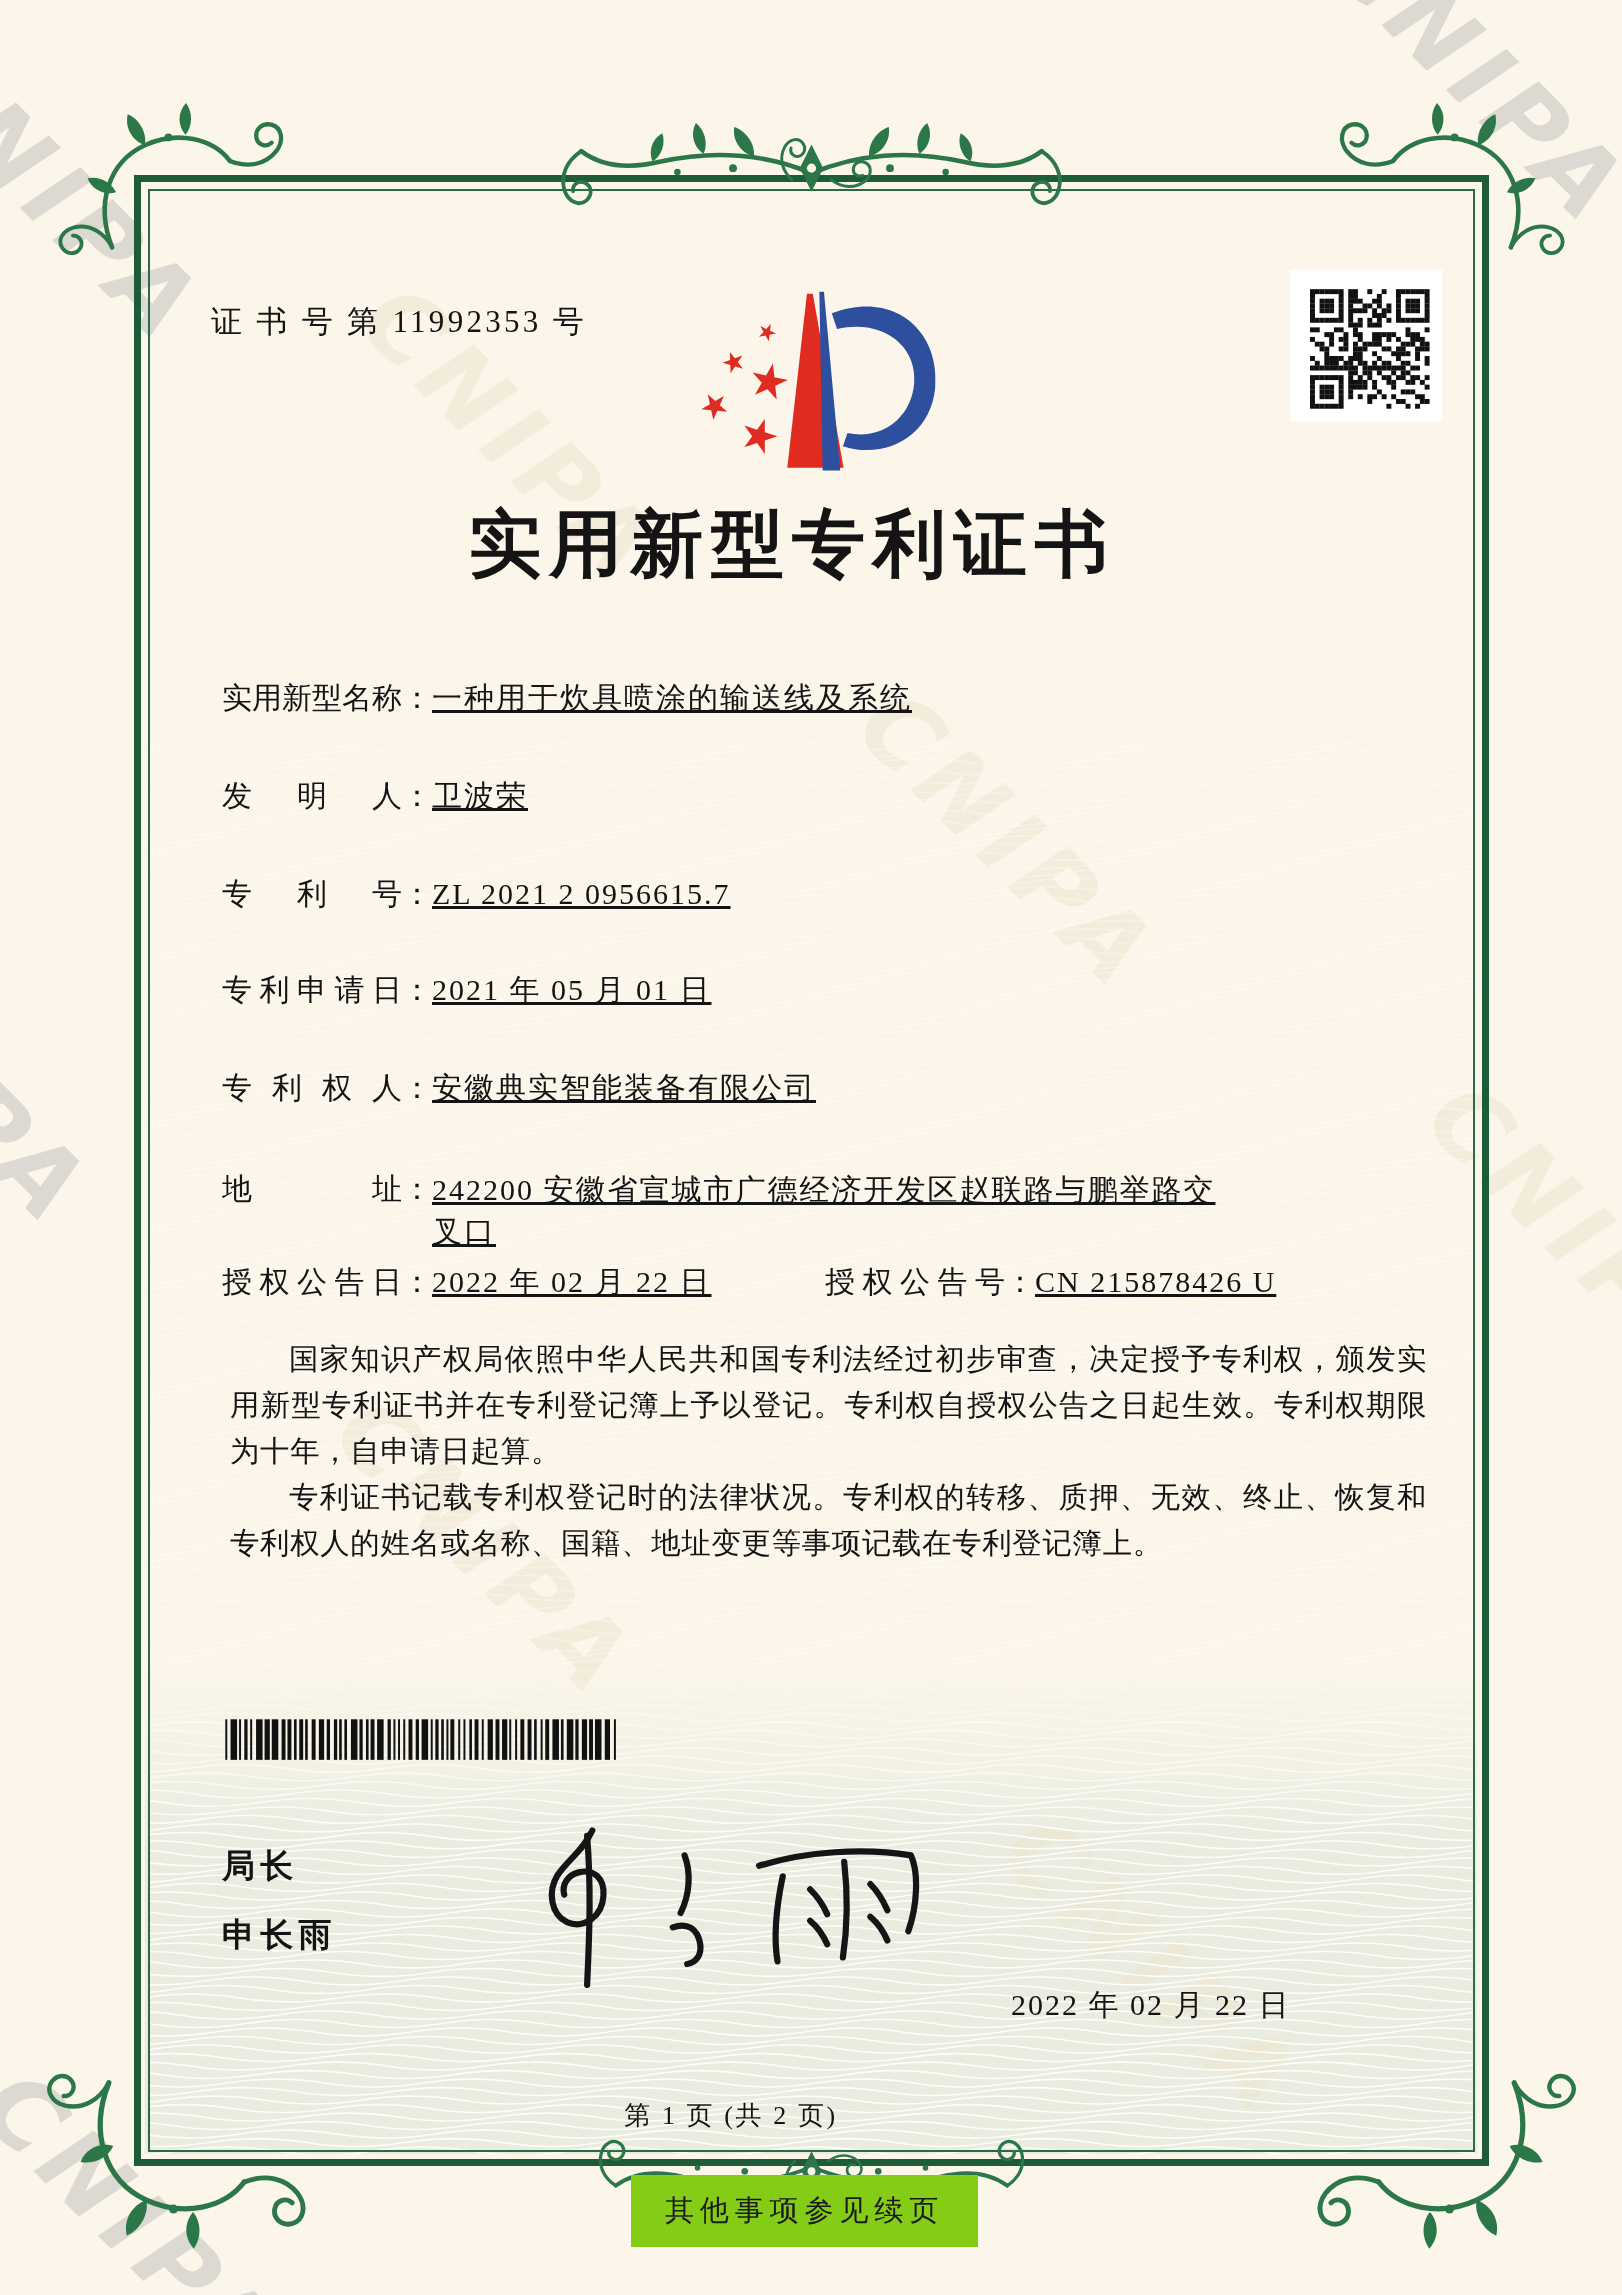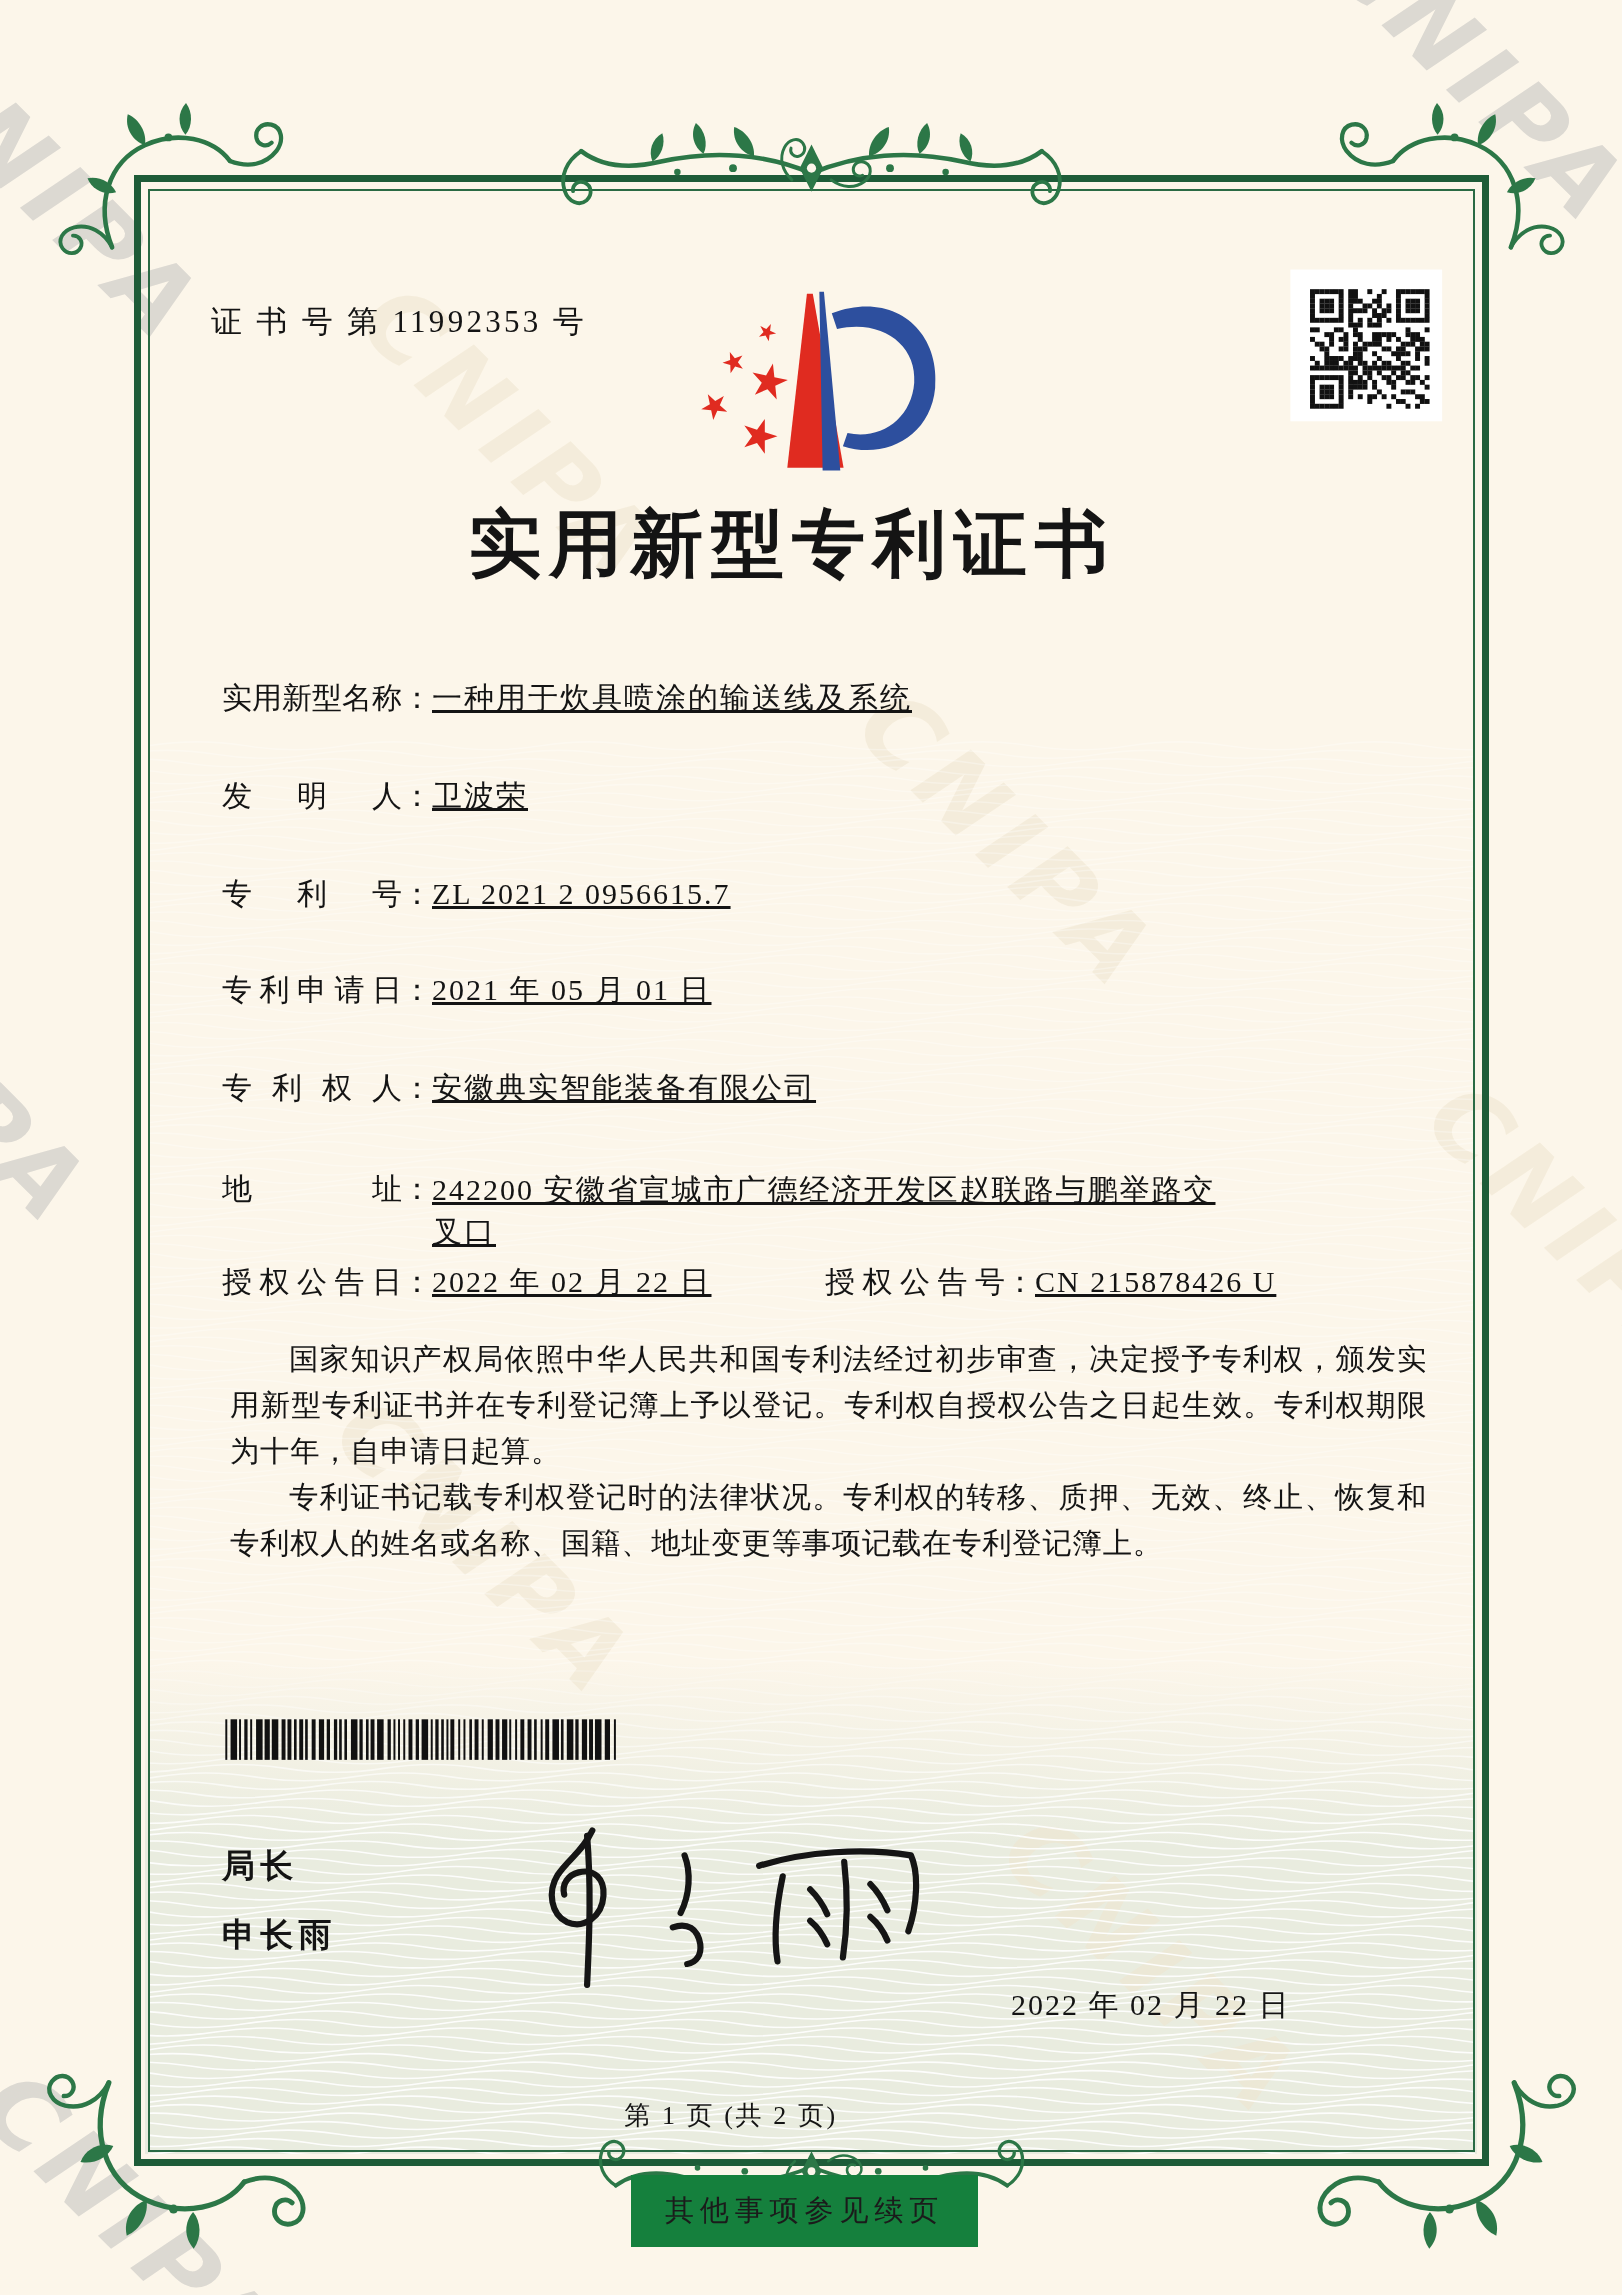--- a/index.html
+++ b/index.html
@@ -49,21 +49,21 @@
   #paras{left:230px;top:1336px;width:1197px;font-size:29.4px;line-height:46px;
     letter-spacing:0.7px;text-align:justify;}
   #paras p{margin:0;text-indent:59px;}
   #chief-label{left:222px;top:1844px;font-size:33px;letter-spacing:5.2px;
     font-family:"Liberation Sans","DejaVu Sans",sans-serif;font-weight:600;}
   #chief-name{left:222px;top:1913px;font-size:33px;letter-spacing:5.2px;
     font-family:"Liberation Sans","DejaVu Sans",sans-serif;font-weight:600;}
   #issue-date{left:1011px;top:1985px;font-size:30px;letter-spacing:2px;}
   #page-ind{left:0;width:1462px;top:2098px;text-align:center;font-size:26px;letter-spacing:2.6px;}
   #note-box{position:absolute;left:631px;top:2175px;width:347px;height:72px;
-    background:#15803d;z-index:6;display:flex;align-items:center;justify-content:center;}
+    background:#84cc16;z-index:6;display:flex;align-items:center;justify-content:center;}
   #note-box span{font-size:29px;letter-spacing:5.9px;color:#1b1b1b;}
 </style>
 </head>
 <body>
 
 <div id="wm-layer">
     <div class="wm gray" style="left: -39px; top: 19.6px;">CNIPA</div>
     <div class="wm gray" style="left: 1387px; top: -98px;">CNIPA</div>
     <div class="wm cream" style="left: 419px; top: 262px;">CNIPA</div>
     <div class="wm cream" style="left: 916px; top: 667px;">CNIPA</div>

